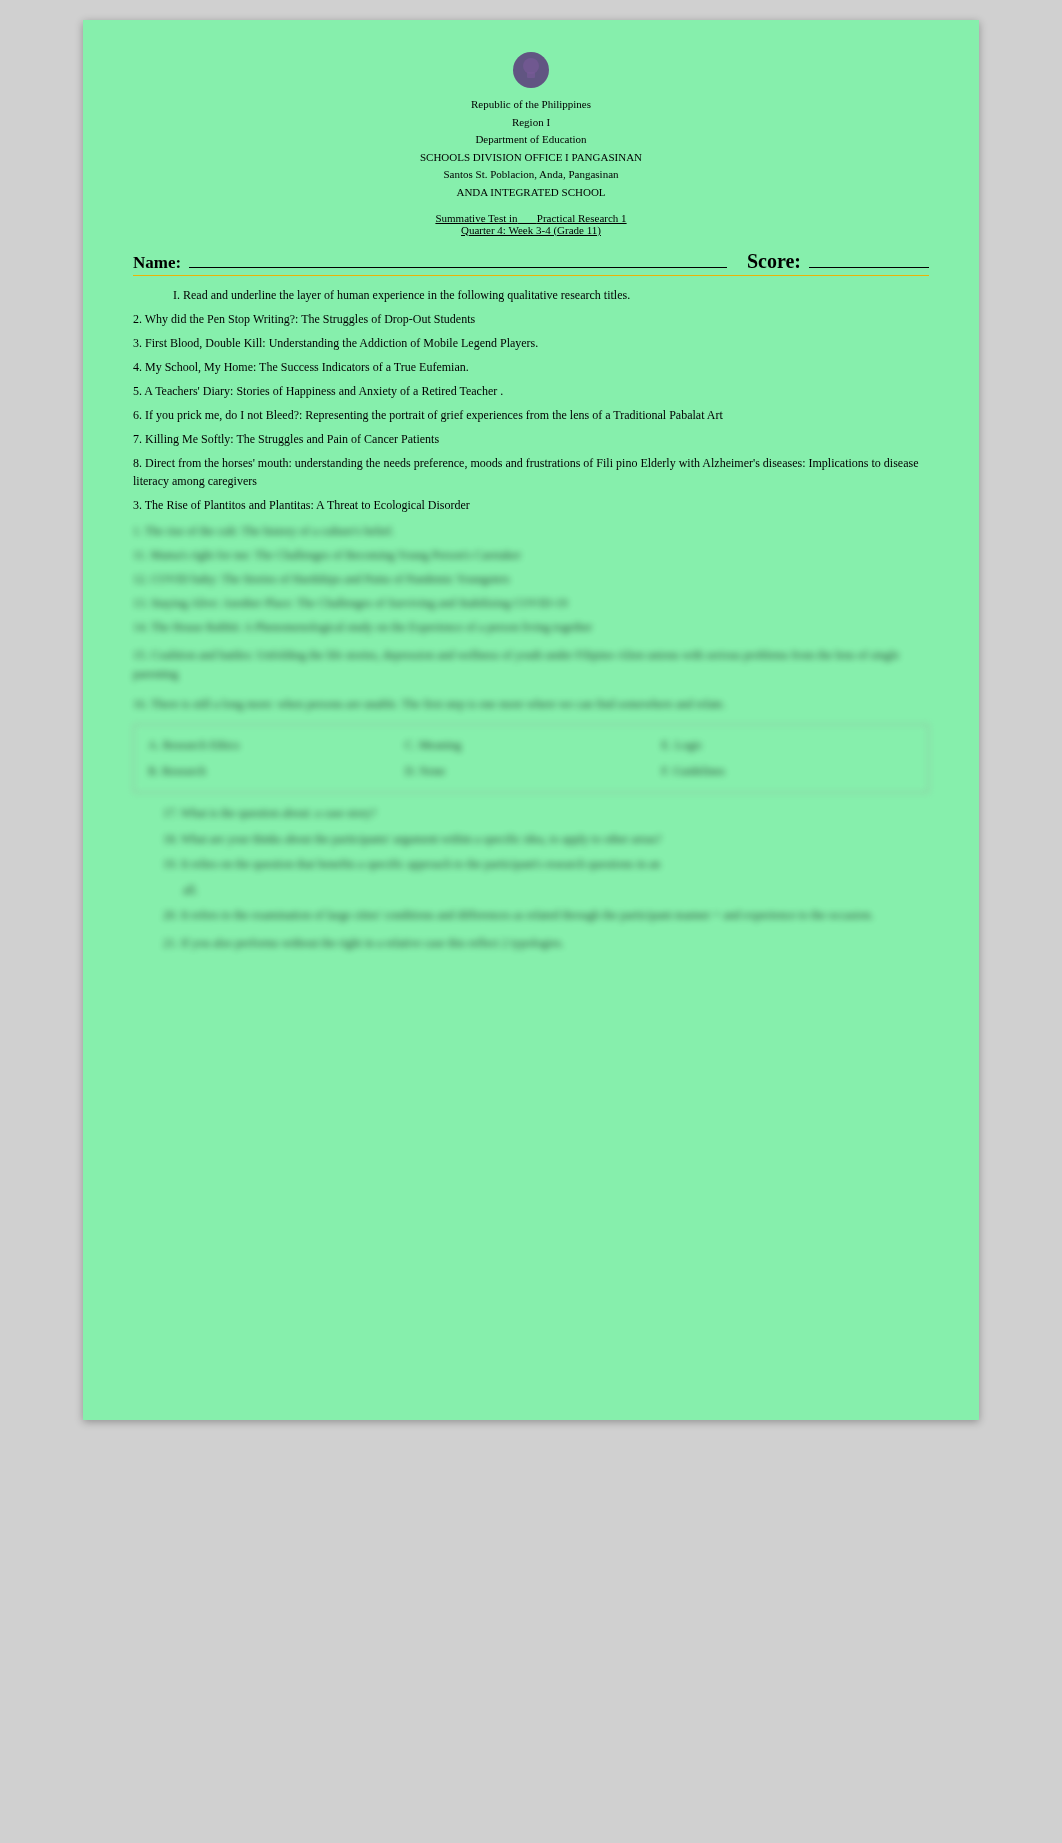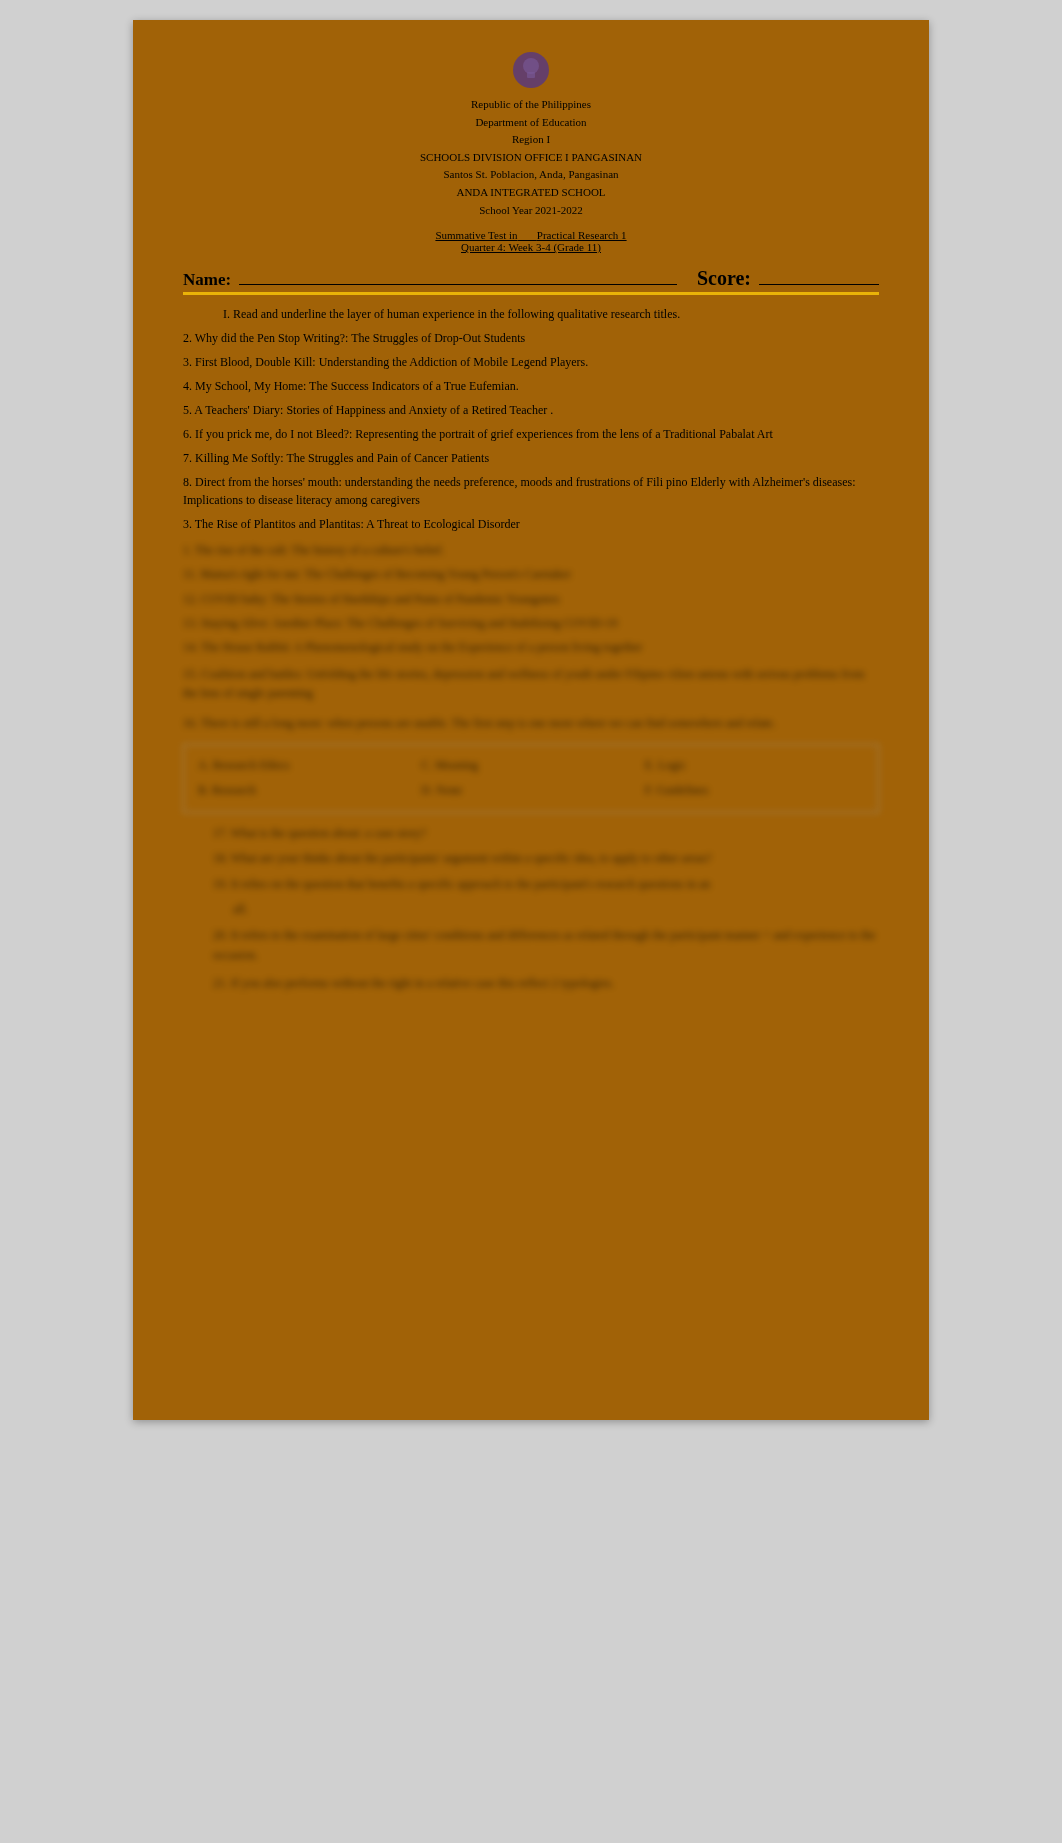--- a/index.html
+++ b/index.html
@@ -10,22 +10,22 @@
 
     body {
       background: #d0d0d0;
       display: flex;
       justify-content: center;
       padding: 20px;
       font-family: 'Times New Roman', Times, serif;
     }
 
     .page {
-      background: #a16207;
-      width: 796px;
+      background: #86efac;
+      width: 896px;
       min-height: 1400px;
       padding: 30px 50px 50px 50px;
       box-shadow: 0 2px 8px rgba(0,0,0,0.3);
     }
 
     .header {
       text-align: center;
       margin-bottom: 10px;
     }
 
@@ -53,21 +53,21 @@
 
     .summative-left {
       text-align: center;
     }
 
     .name-score-row {
       display: flex;
       align-items: baseline;
       margin-top: 14px;
       margin-bottom: 10px;
-      border-bottom: 3px solid #eab308;
+      border-bottom: 1px solid #eab308;
       padding-bottom: 2px;
     }
 
     .name-label {
       font-size: 17px;
       font-weight: bold;
       white-space: nowrap;
       margin-right: 8px;
     }
 
@@ -165,26 +165,25 @@
   <div class="header">
 
     <svg class="header-logo" viewBox="0 0 40 40">
       <ellipse cx="20" cy="20" rx="18" ry="18" fill="#5a3a7a" opacity="0.85"></ellipse>
       <ellipse cx="20" cy="16" rx="8" ry="8" fill="#7a5a9a" opacity="0.6"></ellipse>
       <rect x="16" y="22" width="8" height="6" rx="1" fill="#7a5a9a" opacity="0.6"></rect>
     </svg>
 
     <div class="header-text">
       <div>Republic of the Philippines</div>
+      <div>Region I</div>
       <div>Department of Education</div>
-      <div>Region I</div>
       <div>SCHOOLS DIVISION OFFICE I PANGASINAN</div>
       <div>Santos St. Poblacion, Anda, Pangasinan</div>
       <div>ANDA INTEGRATED SCHOOL</div>
-      <div>School Year 2021-2022</div>
     </div>
 
     <div class="summative-row">
       <div class="summative-left">
         <div>
           <span>Summative Test in</span>&nbsp;&nbsp;&nbsp;&nbsp;&nbsp;&nbsp;
           <span>Practical Research 1</span>
         </div>
         <div>Quarter 4: Week 3-4 (Grade 11)</div>
       </div>

